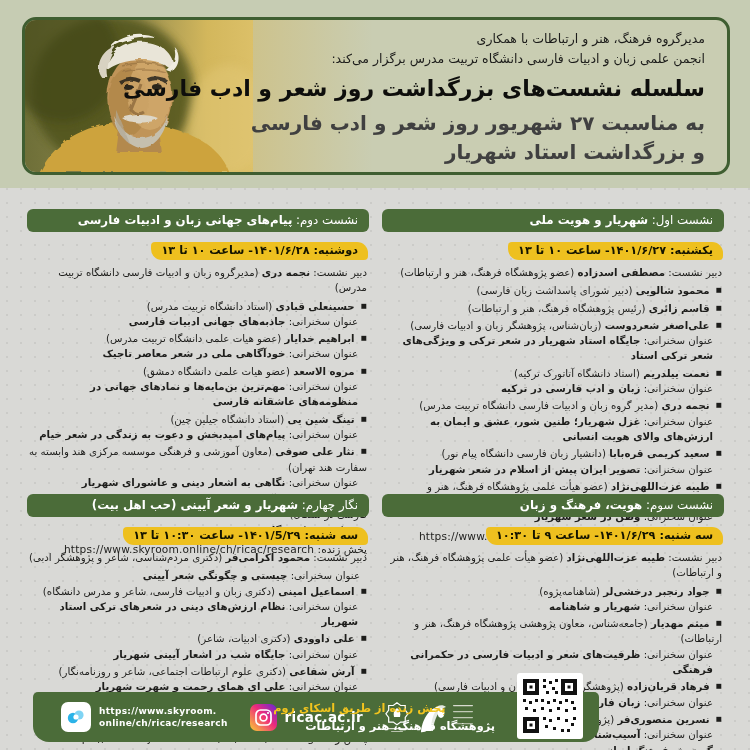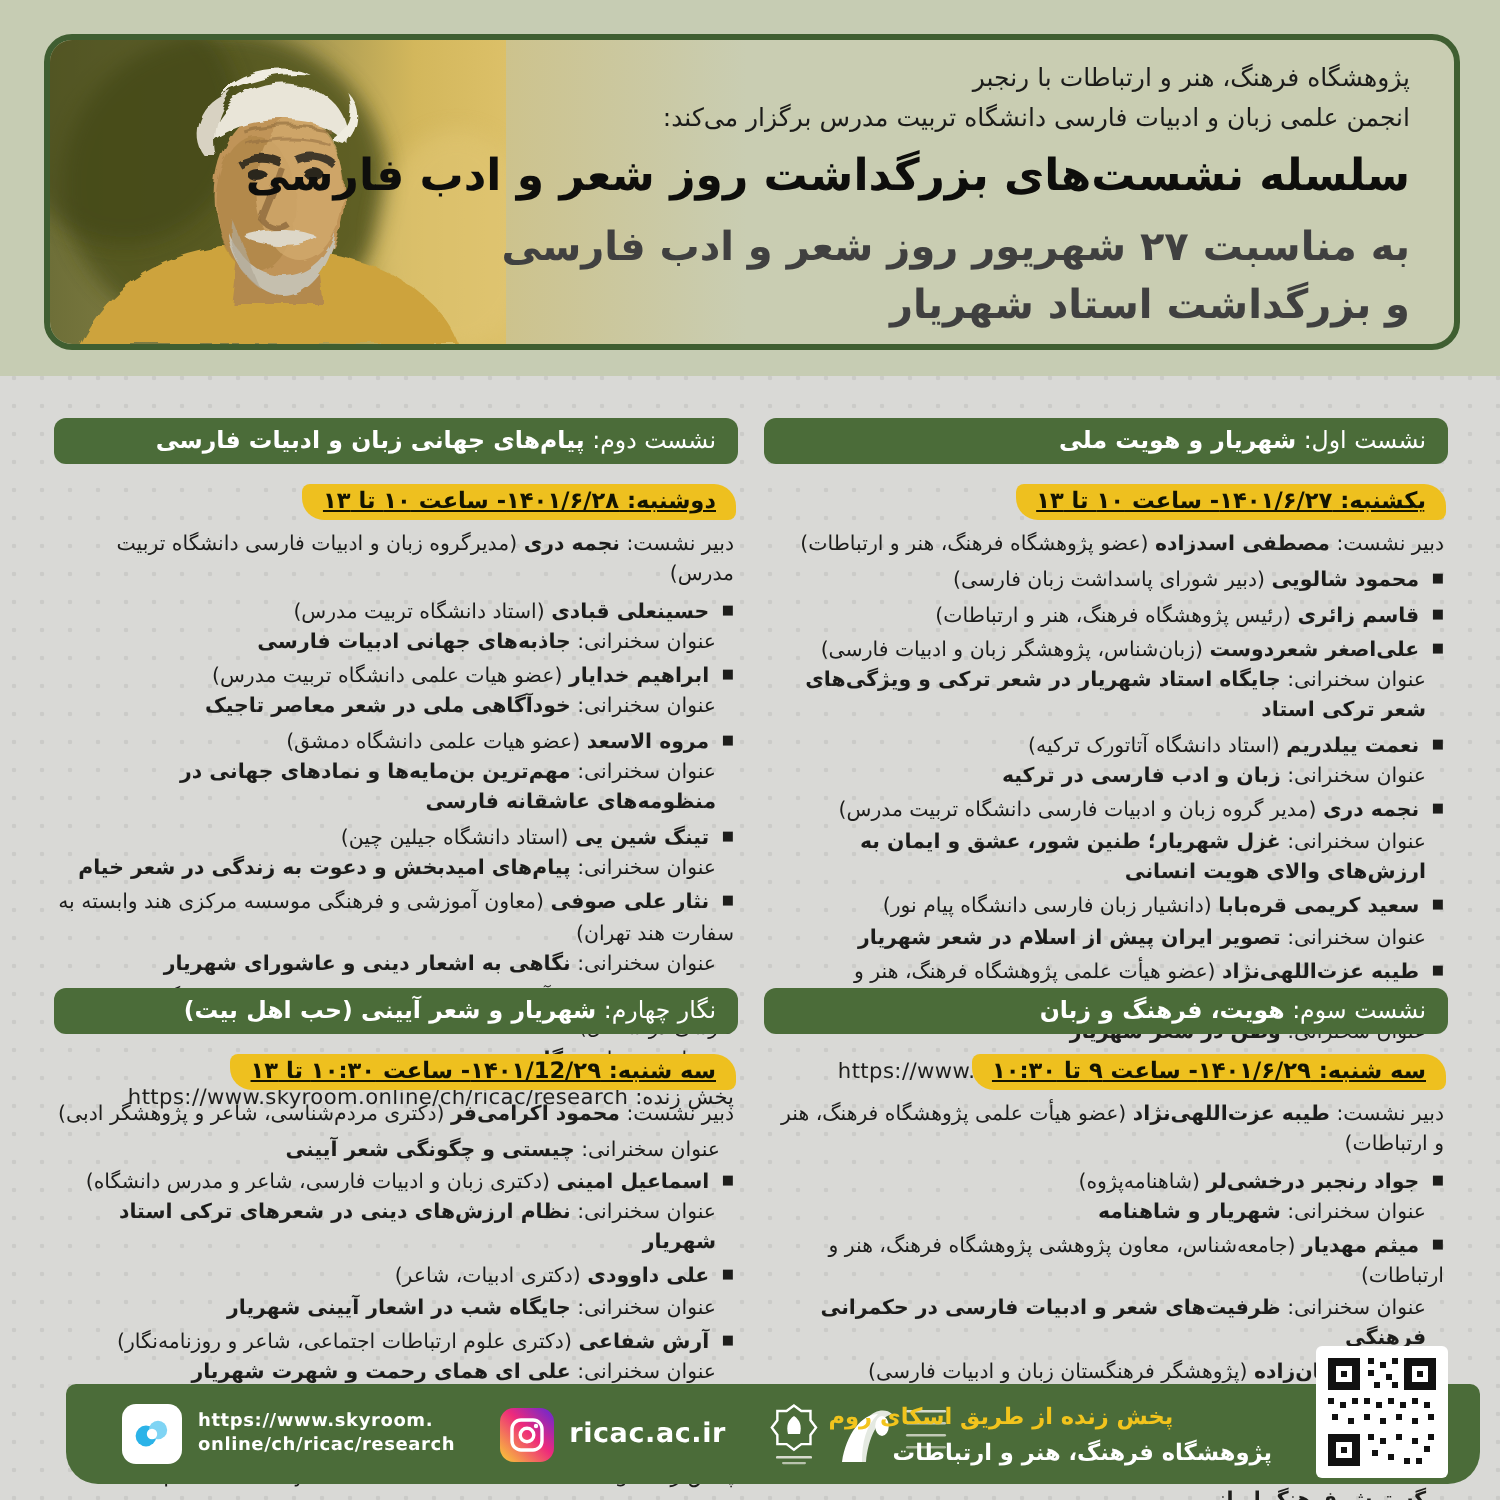--- a/index.html
+++ b/index.html
@@ -21,32 +21,32 @@
 
   .sessions{position:absolute;top:193px;left:27px;width:697px;
     display:grid;grid-template-columns:1fr 1fr;grid-template-rows:275px auto;
     column-gap:13px;row-gap:10px;direction:rtl;}
   .panel{direction:rtl;text-align:right;color:#1d1d1b;}
   .panel-header{background:#4b6c39;color:#fff;border-radius:6px;padding:4px 11px 5px;
     font-size:11.8px;line-height:14px;margin-top:16px;}
   .panel-header b{font-weight:bold;}
   .chip-row{margin:7px 1px 5px;}
   .date-chip{display:inline-block;background:#eec01f;color:#141400;font-weight:bold;
-    font-size:11.3px;padding:2px 10px 3px;border-radius:4px 11px 4px 11px;text-decoration:underline;}
+    font-size:11.3px;padding:2px 10px 3px;border-radius:4px 11px 4px 11px;}
   .chair-line{font-size:10.2px;line-height:1.5;margin:2px 2px 3px;}
   .speakers{margin:0 2px;}
   .speaker{margin-bottom:2px;}
   .speaker-line{font-size:10.2px;line-height:1.5;}
   .bullet{font-size:6.5px;vertical-align:2px;margin-left:3px;}
   .talk-line{font-size:10.2px;line-height:1.5;padding-right:9px;}
   .talk-line b{font-weight:bold;}
   .live-line{font-size:10.6px;margin:4px 2px 0;line-height:1.5;}
   .live-line .url{direction:ltr;unicode-bidi:embed;letter-spacing:.2px;}
 
-  .footer{position:absolute;left:33px;top:692px;width:707px;height:50px;background:#4b6c39;
+  .footer{position:absolute;left:33px;top:692px;width:566px;height:50px;background:#4b6c39;
     border-radius:5px 5px 16px 16px;display:flex;align-items:center;padding:0;z-index:5;}
   .f-item{display:flex;align-items:center;}
   .skyroom-ic{width:30px;height:30px;margin-left:28px;border-radius:7px;background:#fff;
     display:flex;align-items:center;justify-content:center;}
   .sky-url{color:#fff;font-weight:bold;font-size:9px;line-height:1.35;margin-left:8px;
     direction:ltr;text-align:left;letter-spacing:.3px;}
   .ig-ic{width:27px;height:27px;margin-left:22px;border-radius:7px;
     background:linear-gradient(45deg,#f9ce34,#ee2a7b 55%,#6228d7);
     display:flex;align-items:center;justify-content:center;}
   .ig-text{color:#fff;font-weight:bold;font-size:13.5px;margin-left:8px;letter-spacing:.3px;}
@@ -104,21 +104,21 @@
           <path d="M98,98 C108,94 126,94 134,98 C130,104 104,104 98,98 Z" fill="#ddd7c8"></path>
           <path d="M90,96 C92,116 108,128 118,128 C130,128 142,114 144,96 C138,112 128,118 117,118 C106,118 96,110 90,96 Z" fill="#c5bfae"></path>
           <path d="M92,90 C90,104 96,118 106,124 L96,100 Z" fill="#b0a895" opacity=".7"></path>
           <path d="M98,46 C110,42 130,42 142,46" stroke="#8d6a3c" stroke-width="1.6" fill="none" opacity=".6"></path>
           <path d="M99,52 C112,48 130,48 141,52" stroke="#8d6a3c" stroke-width="1.4" fill="none" opacity=".5"></path>
         </g>
       </svg>
     </div>
     <div class="portrait-fade"></div>
     <div class="top-text" dir="rtl">
-      <div class="top-line">پژوهشگاه فرهنگ، هنر و ارتباطات با رنجبر</div>
+      <div class="top-line">مدیرگروه فرهنگ، هنر و ارتباطات با همکاری</div>
       <div class="top-line">انجمن علمی زبان و ادبیات فارسی دانشگاه تربیت مدرس برگزار می‌کند:</div>
       <div class="top-title">سلسله نشست‌های بزرگداشت روز شعر و ادب فارسی</div>
       <div class="top-sub">به مناسبت ۲۷ شهریور روز شعر و ادب فارسی</div>
       <div class="top-sub">و بزرگداشت استاد شهریار</div>
     </div>
   </div>
 
   <div class="sessions">
 
     <section class="panel">
@@ -374,21 +374,21 @@
         <span>پخش زنده:</span>
         <span class="url" dir="ltr">https://www.skyroom.online/ch/ricac/research</span>
       </div>
     </section>
 
     <section class="panel">
       <div class="panel-header">
         <span>نگار چهارم:</span>
         <b>شهریار و شعر آیینی (حب اهل بیت)</b>
       </div>
-      <div class="chip-row"><span class="date-chip">سه شنبه: ۱۴۰۱/12/۲۹- ساعت ۱۰:۳۰ تا ۱۳</span></div>
+      <div class="chip-row"><span class="date-chip">سه شنبه: ۱۴۰۱/5/۲۹- ساعت ۱۰:۳۰ تا ۱۳</span></div>
       <div class="chair-line">
         <span>دبیر نشست:</span>
         <b>محمود اکرامی‌فر</b>
         <span>(دکتری مردم‌شناسی، شاعر و پژوهشگر ادبی)</span>
       </div>
       <div class="talk-line">
         <span>عنوان سخنرانی:</span>
         <b>چیستی و چگونگی شعر آیینی</b>
       </div>
       <div class="speakers">

